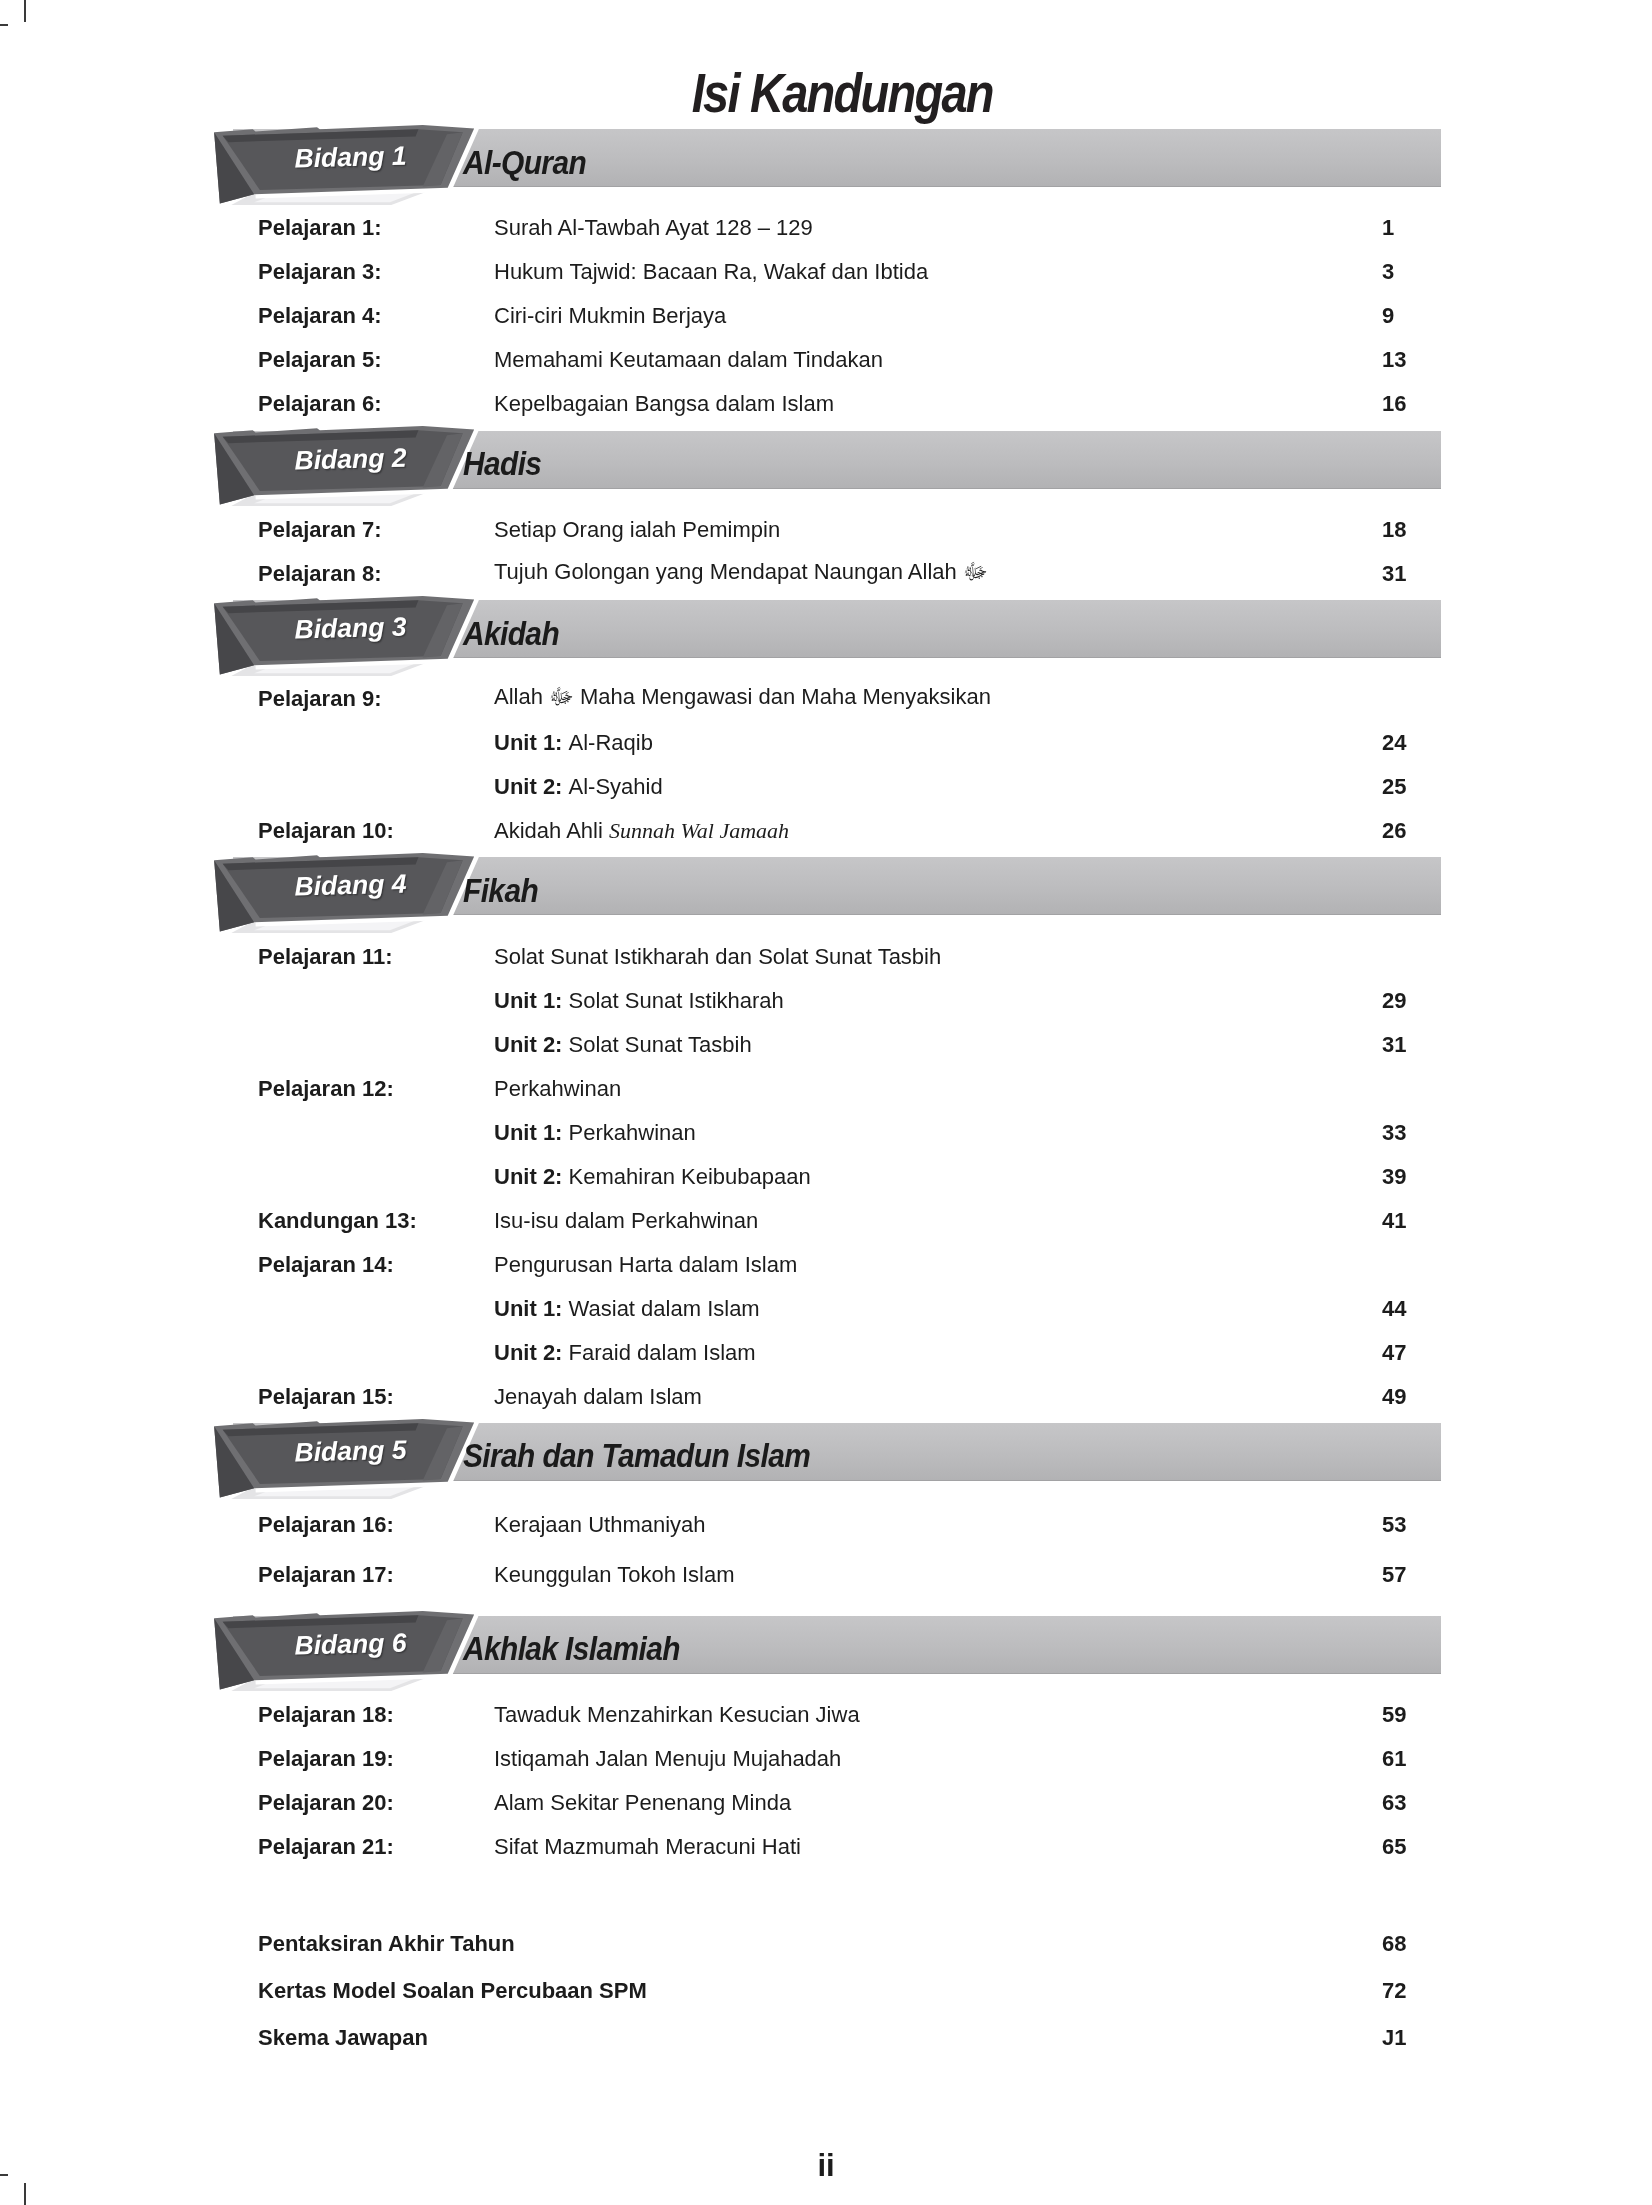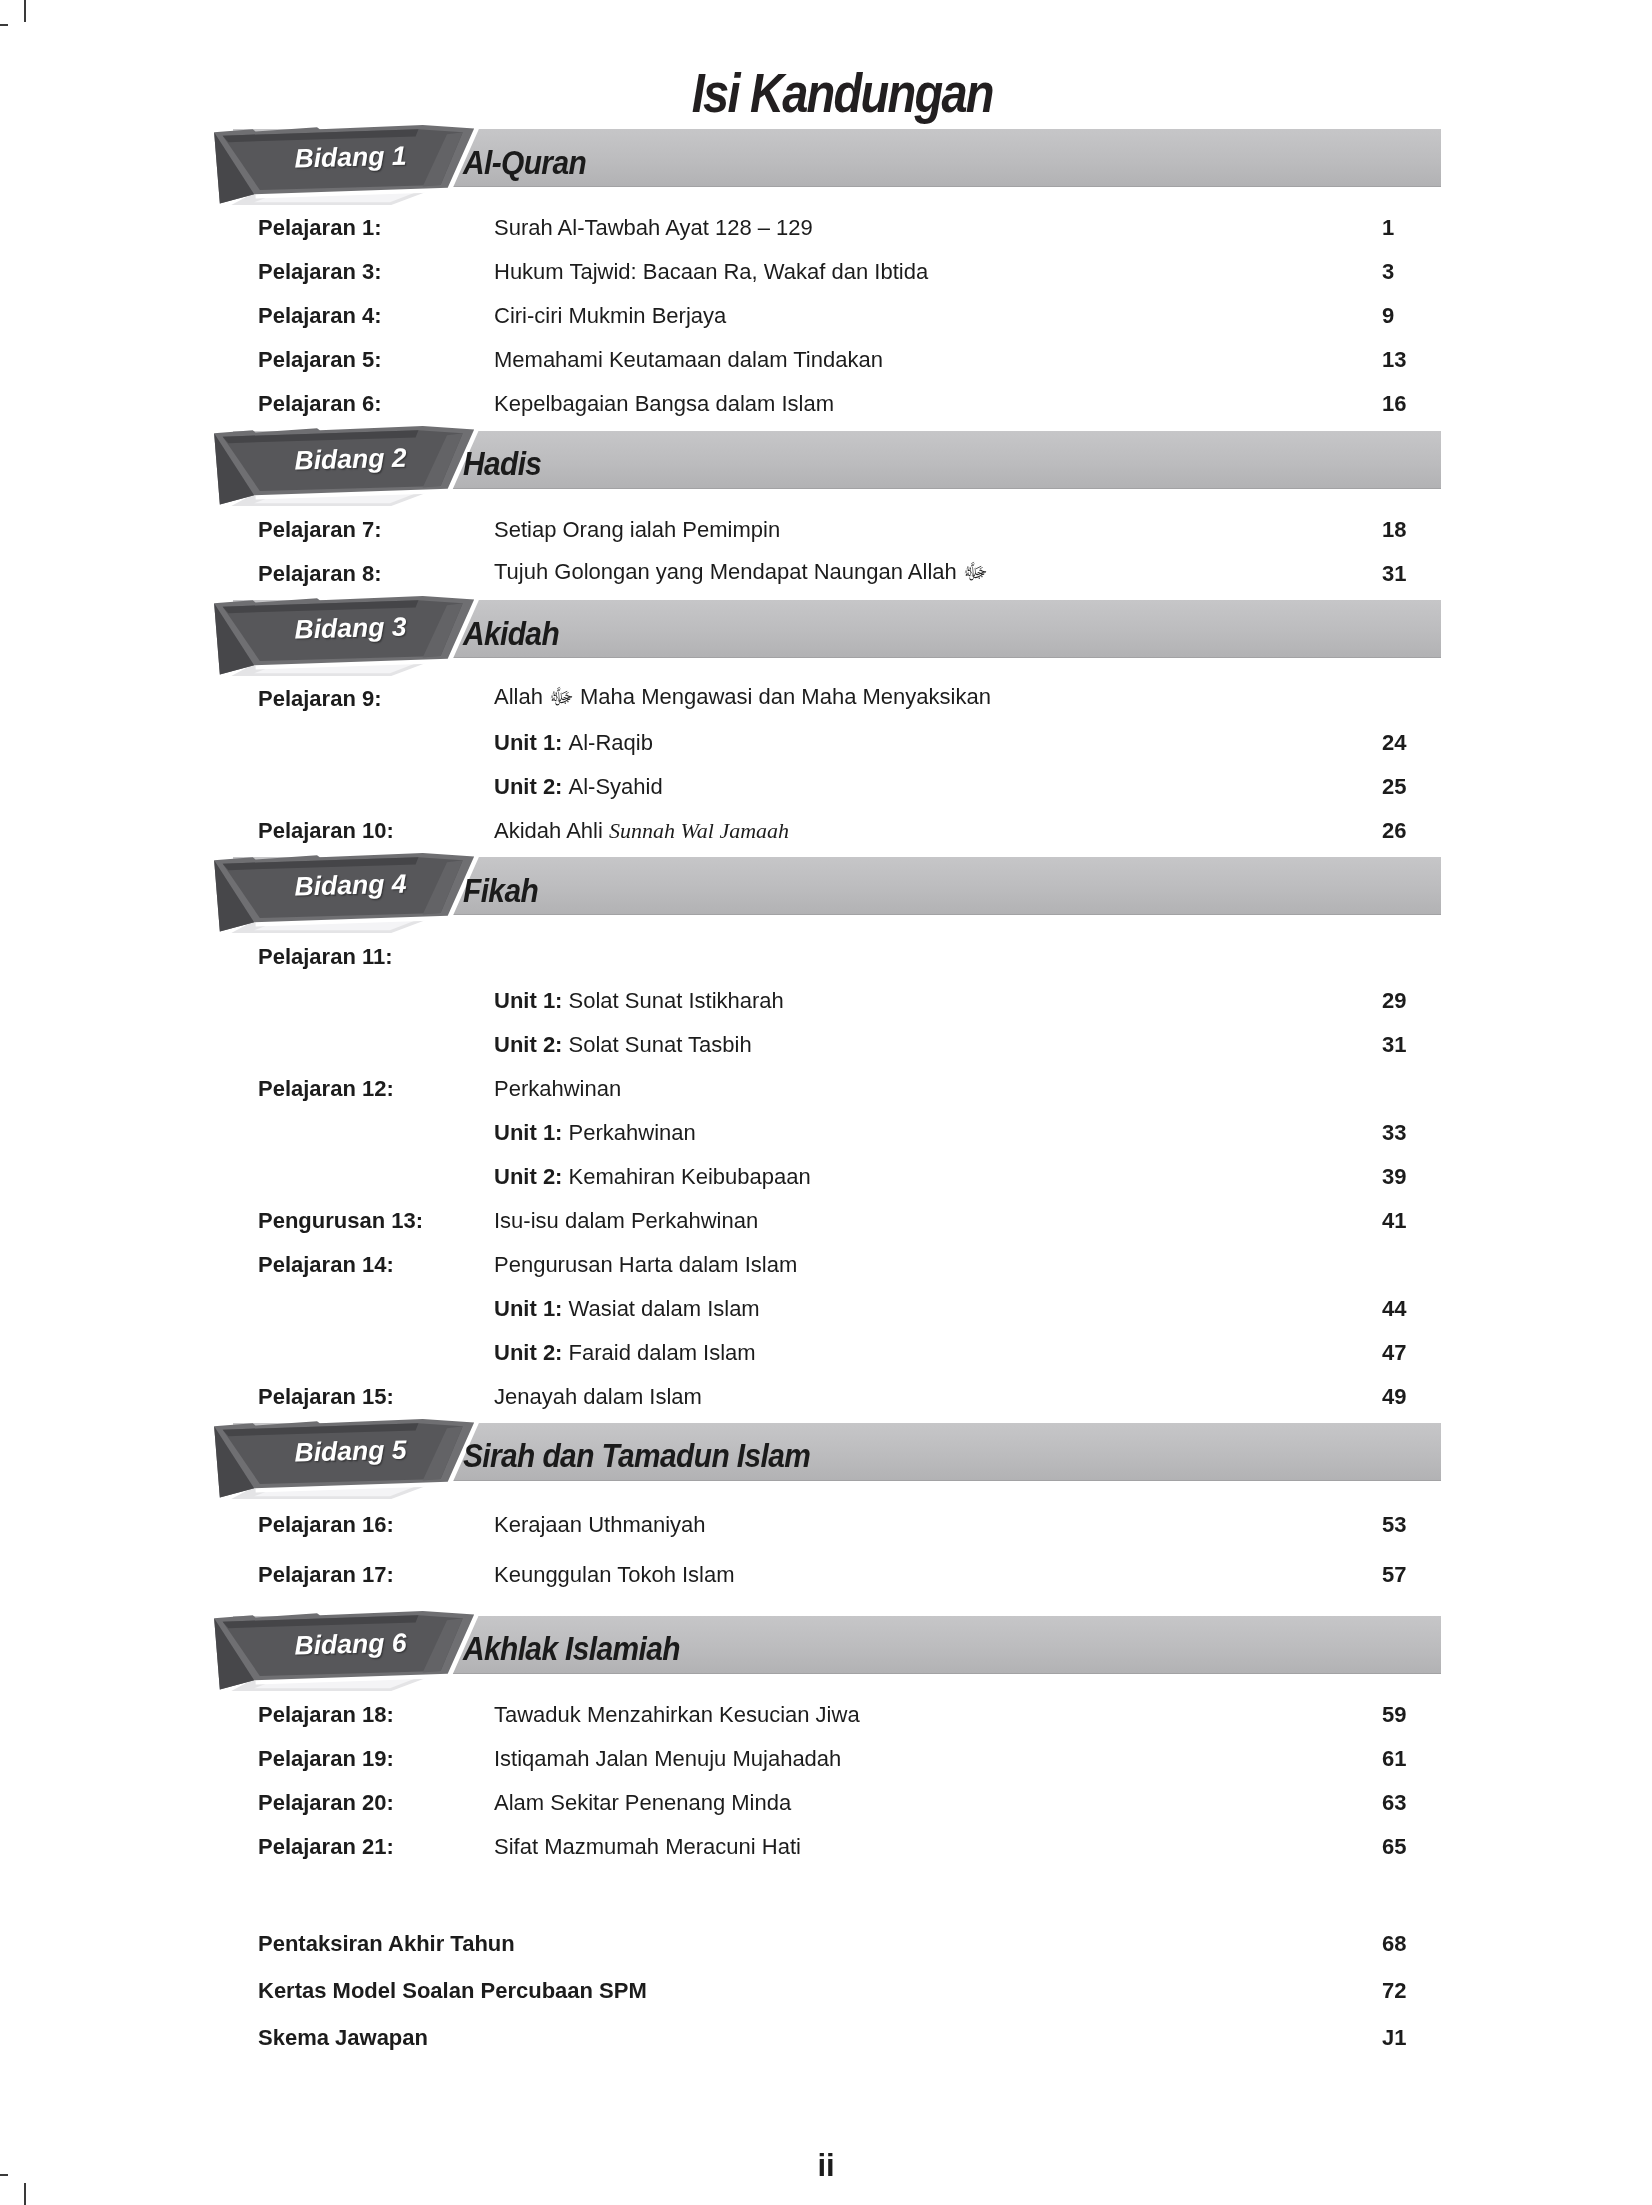--- a/index.html
+++ b/index.html
@@ -210,20 +210,21 @@
     <polygon points="352,10 321,84 296,86 330,13" fill="#636366"></polygon>
   </svg>
       <div class="band-label">Bidang 4</div>
       <div class="band-title">
         <span>Fikah</span>
       </div>
     </div>
     <div class="rows">
       <div class="row">
         <span class="lbl">Pelajaran 11:</span>
+        <span class="ttl">Solat Sunat Istikharah dan Solat Sunat Tasbih</span>
         <span class="pg"></span>
       </div>
       <div class="row">
         <span class="lbl"></span>
         <span class="ttl"><b>Unit 1: </b>Solat Sunat Istikharah</span>
         <span class="pg">29</span>
       </div>
       <div class="row">
         <span class="lbl"></span>
         <span class="ttl"><b>Unit 2: </b>Solat Sunat Tasbih</span>
@@ -238,21 +239,21 @@
         <span class="lbl"></span>
         <span class="ttl"><b>Unit 1: </b>Perkahwinan</span>
         <span class="pg">33</span>
       </div>
       <div class="row">
         <span class="lbl"></span>
         <span class="ttl"><b>Unit 2: </b>Kemahiran Keibubapaan</span>
         <span class="pg">39</span>
       </div>
       <div class="row">
-        <span class="lbl">Pengurusan 13:</span>
+        <span class="lbl">Kandungan 13:</span>
         <span class="ttl">Isu-isu dalam Perkahwinan</span>
         <span class="pg">41</span>
       </div>
       <div class="row">
         <span class="lbl">Pelajaran 14:</span>
         <span class="ttl">Pengurusan Harta dalam Islam</span>
         <span class="pg"></span>
       </div>
       <div class="row">
         <span class="lbl"></span>

